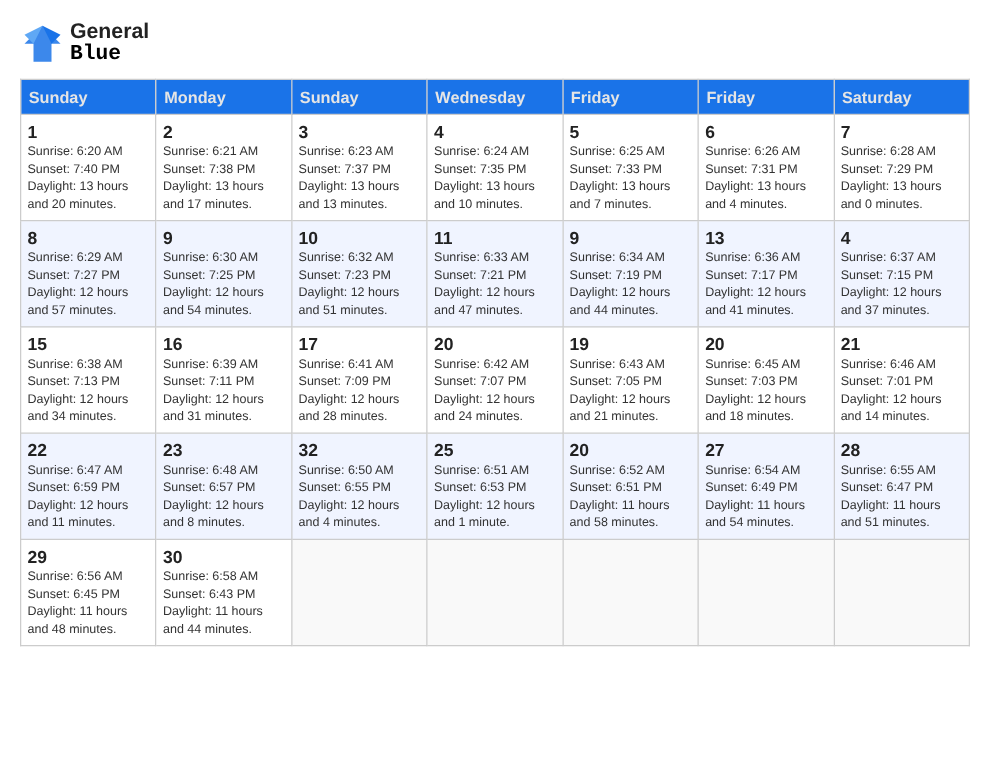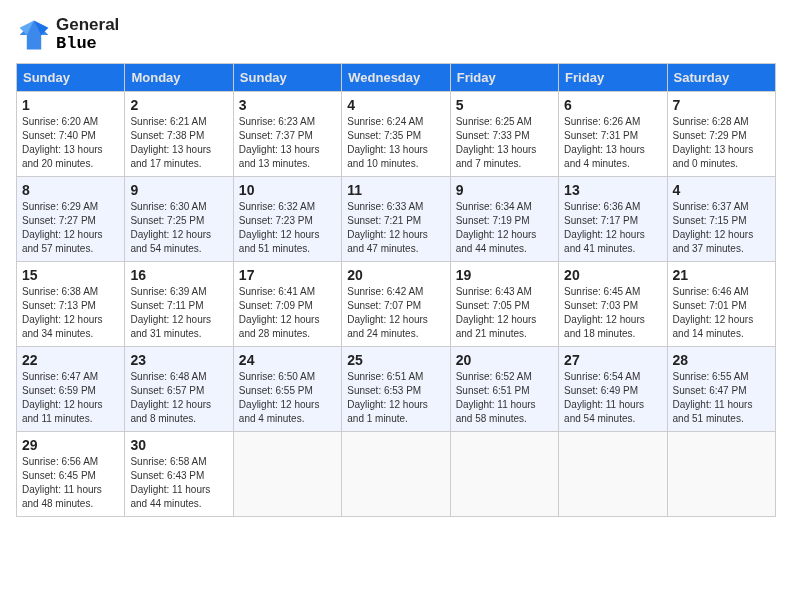--- a/index.html
+++ b/index.html
@@ -205,21 +205,21 @@
       <tr class="row-shaded">
         <td>
           <span class="day-num">22</span>
           <div class="day-info">Sunrise: 6:47 AM<br>Sunset: 6:59 PM<br>Daylight: 12 hours and 11 minutes.</div>
         </td>
         <td>
           <span class="day-num">23</span>
           <div class="day-info">Sunrise: 6:48 AM<br>Sunset: 6:57 PM<br>Daylight: 12 hours and 8 minutes.</div>
         </td>
         <td>
-          <span class="day-num">24</span>
+          <span class="day-num">32</span>
           <div class="day-info">Sunrise: 6:50 AM<br>Sunset: 6:55 PM<br>Daylight: 12 hours and 4 minutes.</div>
         </td>
         <td>
           <span class="day-num">25</span>
           <div class="day-info">Sunrise: 6:51 AM<br>Sunset: 6:53 PM<br>Daylight: 12 hours and 1 minute.</div>
         </td>
         <td>
           <span class="day-num">20</span>
           <div class="day-info">Sunrise: 6:52 AM<br>Sunset: 6:51 PM<br>Daylight: 11 hours and 58 minutes.</div>
         </td>

